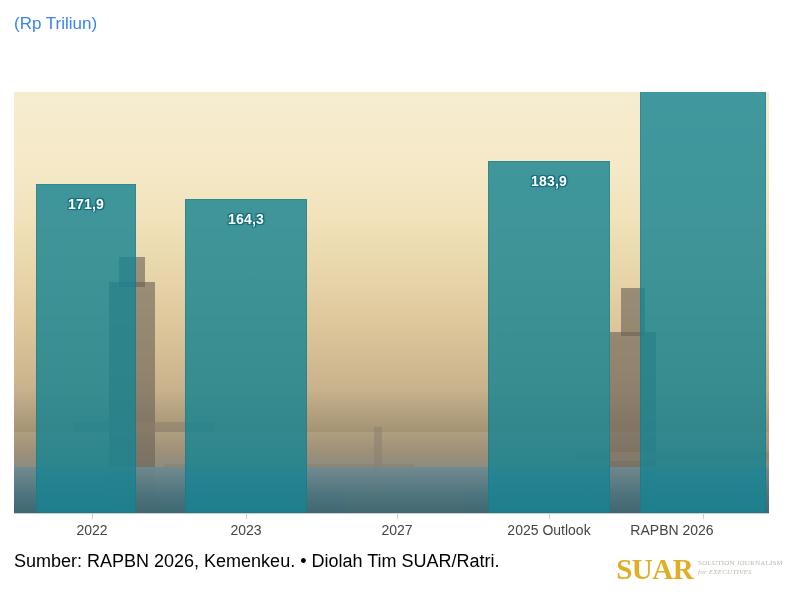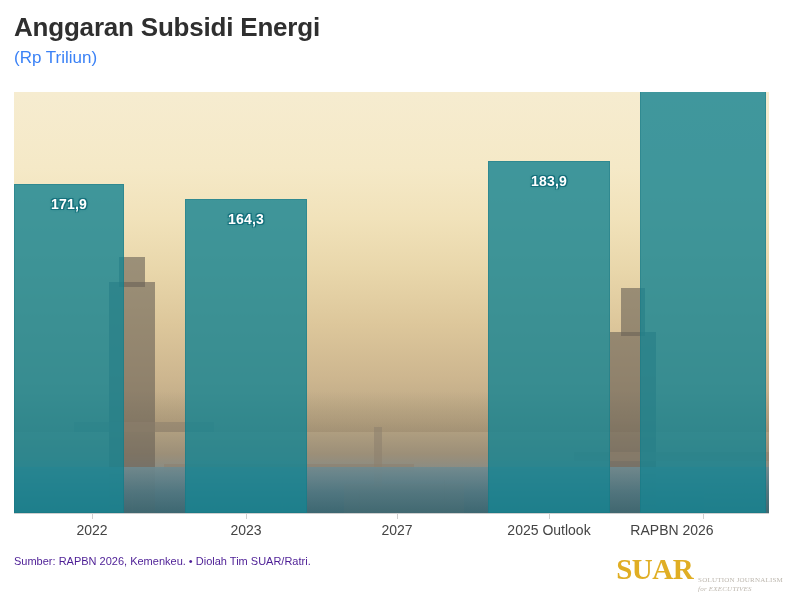--- a/index.html
+++ b/index.html
@@ -122,58 +122,57 @@
   }
 
   
   .footer {
     position: absolute;
     left: 14px;
     top: 552px;
     width: 760px;
   }
   .source-line {
-    font-size: 11px;
-    color: #4c1d95;
+    font-size: 18px;
+    color: #000000;
     line-height: 19px;
   }
 
   .logo {
     position: absolute;
     right: 12px;
     top: 554px;
     display: flex;
     align-items: flex-start;
   }
   .logo-word {
     font-size: 29px;
     font-weight: bold;
     color: #e0ae24;
     letter-spacing: -0.5px;
     line-height: 30px;
     font-family: "Liberation Serif", serif;
   }
   .logo-tag {
     margin-left: 5px;
-    margin-top: 22px;
+    margin-top: 5px;
     color: #bdb7ae;
     font-family: "Liberation Serif", serif;
     font-size: 7px;
     line-height: 9px;
     letter-spacing: 0.2px;
   }
   .logo-tag .it { font-style: italic; }
 </style>
 </head>
 <body>
 
 <div class="page">
 
   <div class="header">
-    <div class="chart-title">Anggaran Subsidi Energi</div>
     <div class="chart-subtitle">(Rp Triliun)</div>
   </div>
 
   <div class="plot-wrap">
     <div class="photo">
       <div class="horizon"></div>
 
       <div class="sil dark" style="left:95px; top:190px; width:46px; height:231px;"></div>
       <div class="sil dark" style="left:105px; top:165px; width:26px; height:30px;"></div>
       <div class="sil" style="left:60px; top:330px; width:140px; height:10px;"></div>
@@ -194,21 +193,21 @@
       <div class="mast" style="left:345px; top:398px; height:78px;"></div>
       <div class="mast" style="left:430px; top:388px; height:88px;"></div>
       <div class="mast" style="left:505px; top:402px; height:74px;"></div>
       <div class="mast" style="left:575px; top:392px; height:84px;"></div>
       <div class="mast" style="left:660px; top:398px; height:78px;"></div>
       <div class="mast" style="left:730px; top:390px; height:86px;"></div>
       <div class="water"></div>
     </div>
 
     <div class="bars">
-      <div class="bar" style="left:0; width:110px; height:329px;">
+      <div class="bar" style="left:22px; width:100px; height:329px;">
         <span class="bar-label">171,9</span>
       </div>
       <div class="bar" style="left:171px; width:122px; height:314px;">
         <span class="bar-label">164,3</span>
       </div>
       <div class="bar" style="left:474px; width:122px; height:352px;">
         <span class="bar-label">183,9</span>
       </div>
       <div class="bar" style="left:626px; width:126px; height:518px;margin-top:28px;">
         <span class="bar-label">210,1</span>

